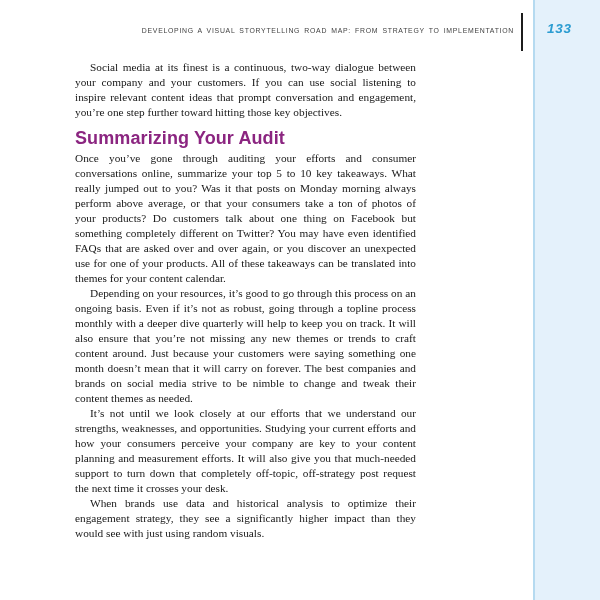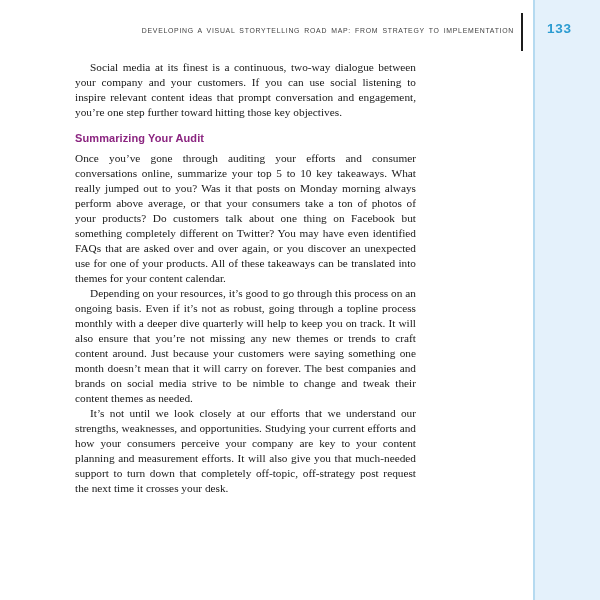--- a/index.html
+++ b/index.html
@@ -49,20 +49,21 @@
   }
   .page-number {
     position: absolute;
     top: 21px;
     left: 547px;
     font-family: "Liberation Sans", sans-serif;
     font-weight: bold;
     font-size: 13.5px;
     letter-spacing: 0.8px;
     color: #2b9cd1;
+    font-style: italic;
   }
   
   .body-col {
     position: absolute;
     left: 75px;
     top: 60px;
     width: 341px;
     text-align: justify;
     font-family: "Liberation Serif", serif;
     font-size: 11.3px;
@@ -72,21 +73,21 @@
   .body-col p {
     margin: 0;
     padding: 0;
   }
   .body-col p.indent {
     text-indent: 15px;
   }
   .section-heading {
     font-family: "Liberation Sans", sans-serif;
     font-weight: bold;
-    font-size: 11px;
+    font-size: 18px;
     line-height: 17px;
     color: #8b2580;
     margin: 10px 0 4px 0;
     text-align: left;
     letter-spacing: 0.1px;
   }
 </style>
 </head>
 <body>
 
@@ -104,15 +105,16 @@
     <p class="indent">Social media at its finest is a continuous, two-way dialogue between your company and your customers. If you can use social listening to inspire relevant content ideas that prompt conversation and engagement, you’re one step further toward hitting those key objectives.</p>
 
     <h2 class="section-heading">Summarizing Your Audit</h2>
 
     <p>Once you’ve gone through auditing your efforts and consumer conversations online, summarize your top 5 to 10 key takeaways. What really jumped out to you? Was it that posts on Monday morning always perform above average, or that your consumers take a ton of photos of your products? Do customers talk about one thing on Facebook but something completely different on Twitter? You may have even identified FAQs that are asked over and over again, or you discover an unexpected use for one of your products. All of these takeaways can be translated into themes for your content calendar.</p>
 
     <p class="indent">Depending on your resources, it’s good to go through this process on an ongoing basis. Even if it’s not as robust, going through a topline process monthly with a deeper dive quarterly will help to keep you on track. It will also ensure that you’re not missing any new themes or trends to craft content around. Just because your customers were saying something one month doesn’t mean that it will carry on forever. The best companies and brands on social media strive to be nimble to change and tweak their content themes as needed.</p>
 
     <p class="indent">It’s not until we look closely at our efforts that we understand our strengths, weaknesses, and opportunities. Studying your current efforts and how your consumers perceive your company are key to your content planning and measurement efforts. It will also give you that much-needed support to turn down that completely off-topic, off-strategy post request the next time it crosses your desk.</p>
 
+    <p class="indent">When brands use data and historical analysis to optimize their engagement strategy, they see a significantly higher impact than they would see with just using random visuals.</p>
   </div>
 
 </div>
 
 </body></html>

